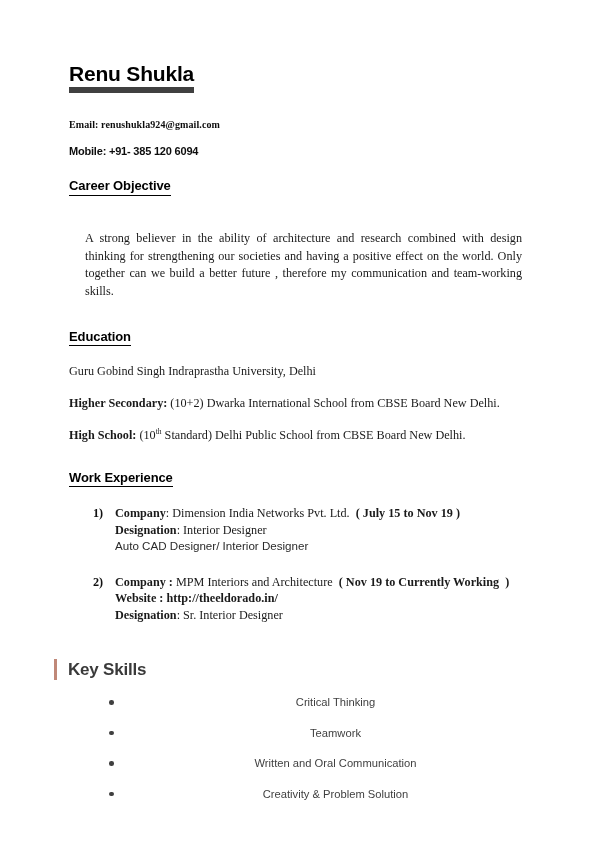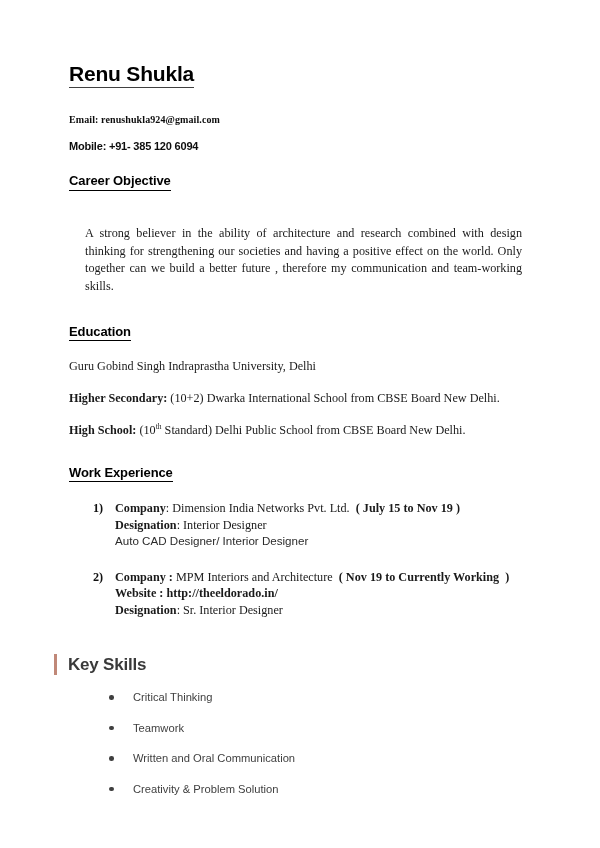--- a/index.html
+++ b/index.html
@@ -27,21 +27,21 @@
 
   
   .name {
     font-family: "Liberation Sans", sans-serif;
     font-size: 21px;
     font-weight: bold;
     letter-spacing: -0.2px;
     color: #000000;
     margin: 0 0 26px 0;
     display: inline-block;
-    border-bottom: 1px solid #404040;
+    border-bottom: 6px solid #404040;
     padding-bottom: 1px;
     line-height: 1.15;
   }
   .contact-line {
     font-family: Liberation Serif, serif;
     font-size: 10px;
     font-weight: bold;
     color: #0d0d0d;
     margin: 0 0 14px 0;
     line-height: 1.2;
@@ -130,21 +130,21 @@
     color: #2b2b2b;
   }
   .work-line.allbold { font-weight: bold; }
   .work-extra {
     padding-left: 46px;
     padding-right: 2px;
     margin-top: 14px;
   }
 
   
-  .skills-section { margin-top: 36px; }
+  .skills-section { margin-top: 36px; text-align: center; }
   .skills-heading-wrap {
     display: flex;
     align-items: center;
     margin-bottom: 16px;
     margin-left: -15px;
   }
   .accent-bar {
     width: 3px;
     height: 21px;
     background: #c08878;

